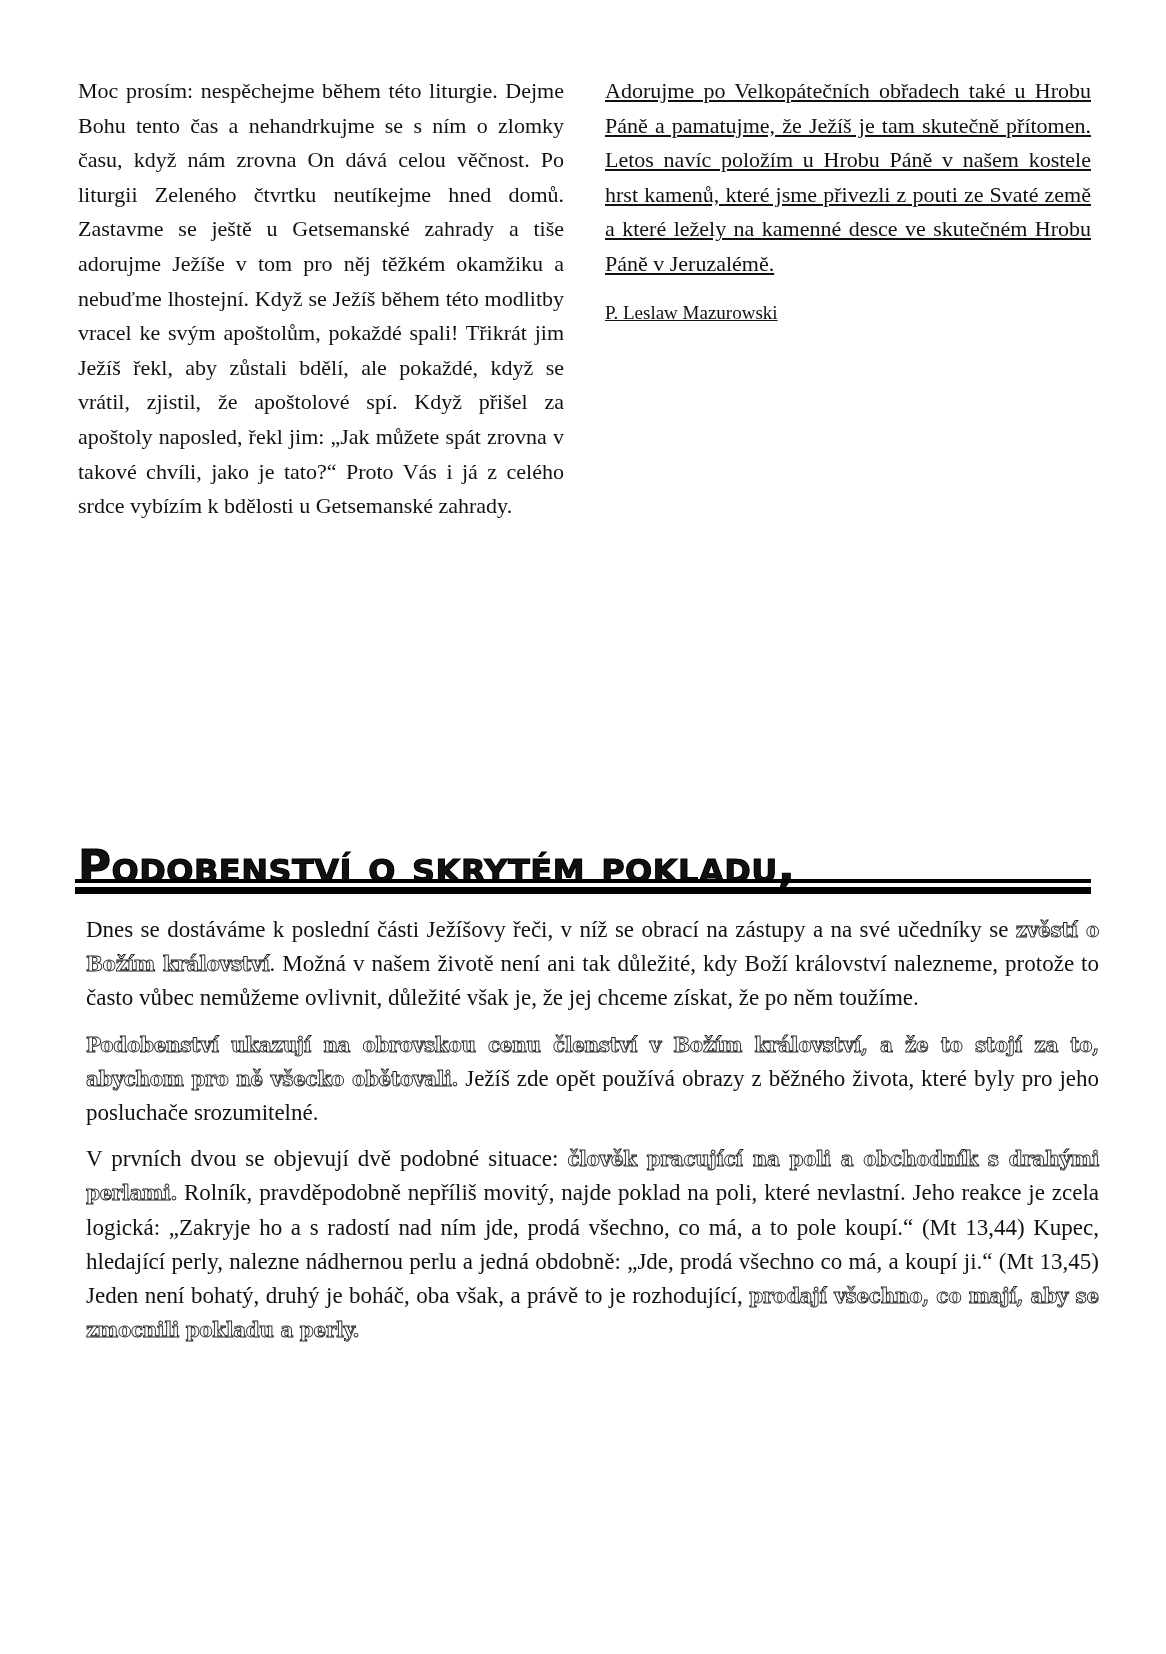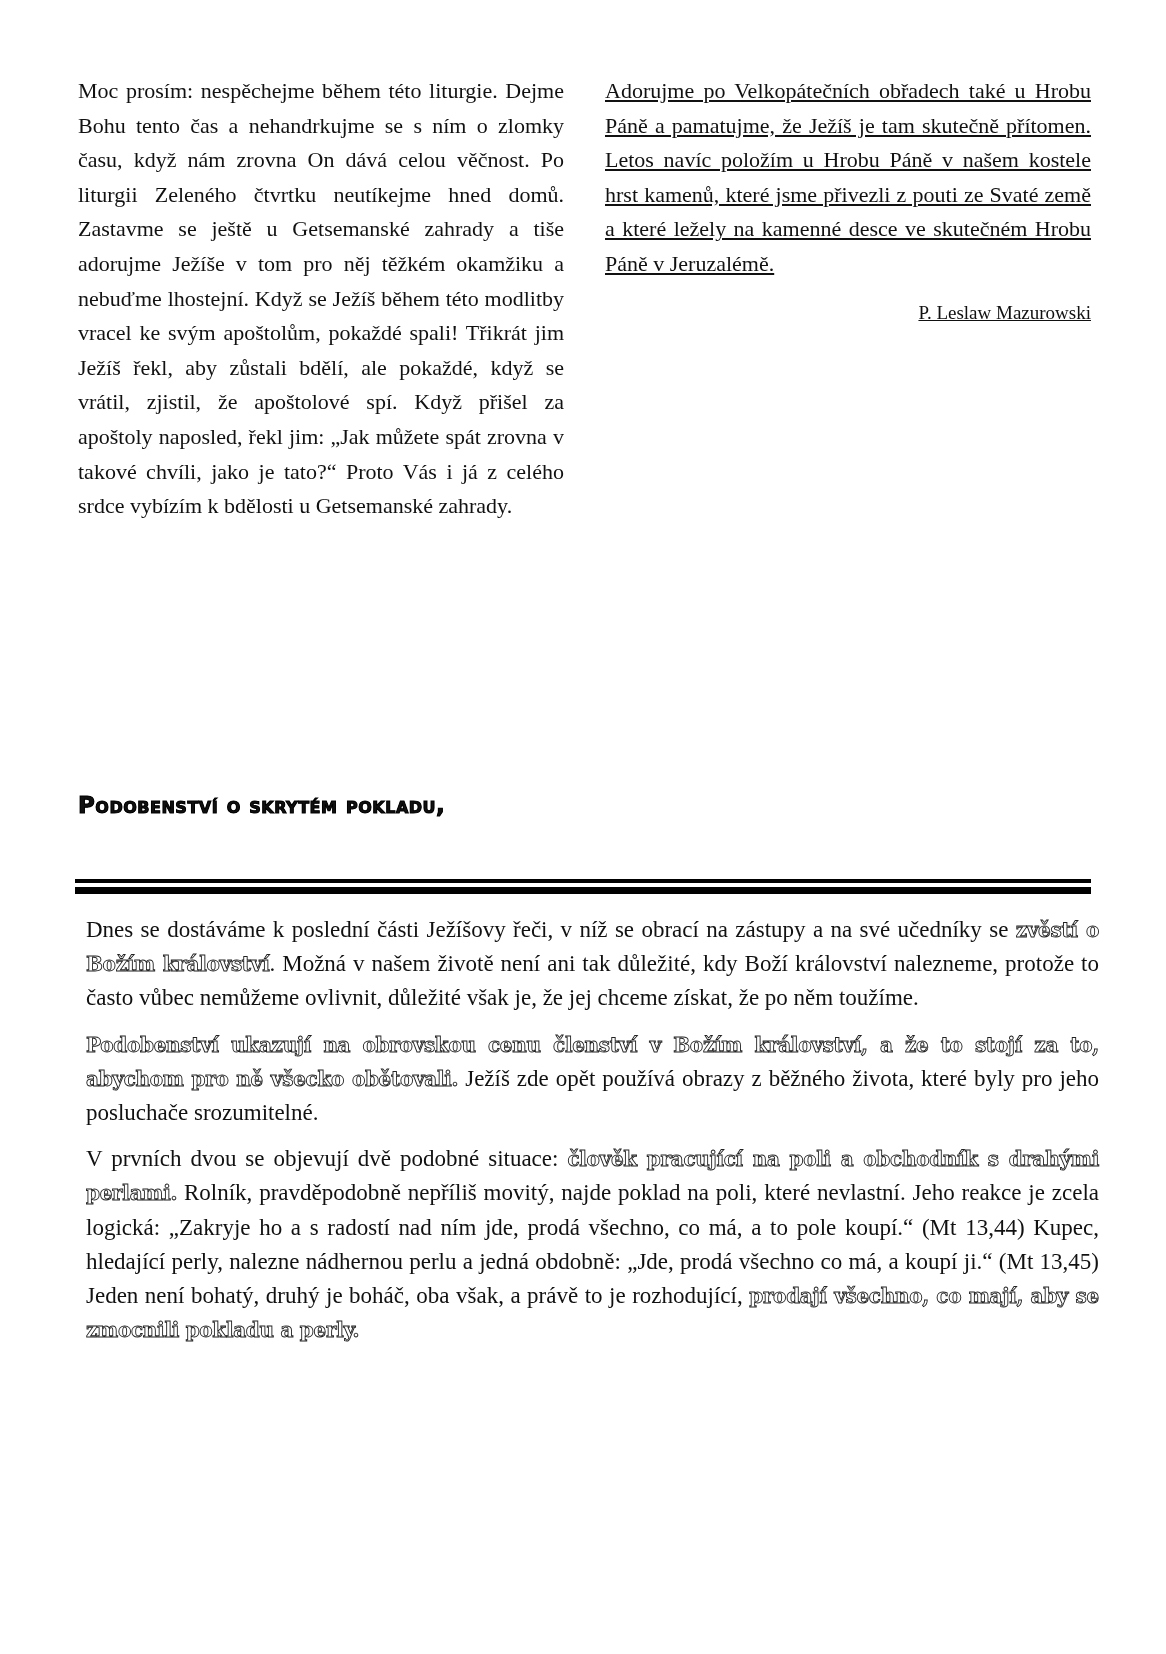--- a/index.html
+++ b/index.html
@@ -2,23 +2,23 @@
 <html><head>
 <meta charset="utf-8">
 <style>
   html, body { margin: 0; padding: 0; background: #ffffff; }
   body { width: 1166px; height: 1654px; position: relative; overflow: hidden;
          font-family: "DejaVu Serif", "Liberation Serif", serif; color: #111111; }
   .col { position: absolute; top: 74px; font-size: 21.5px; line-height: 34.6px; text-align: justify; hyphens: manual; }
   .col-left { left: 78px; width: 486px; }
   .col-right { left: 605px; width: 486px; text-decoration: underline; }
   .col p { margin: 0 0 12px 0; font-family: "Liberation Serif", serif; font-size: 22px; }
-  .signature { text-align: right; font-size: 19px !important; margin-top: 14px !important; }
-  .section-title { position: absolute; left: 78px; top: 762px; width: 1010px;
-                   font-family: "DejaVu Sans", sans-serif; font-weight: bold; font-size: 23px; line-height: 48px;
+  .signature { font-size: 19px !important; margin-top: 14px !important; }
+  .section-title { position: absolute; left: 78px; top: 806px; width: 1010px;
+                   font-family: "DejaVu Sans", sans-serif; font-weight: bold; font-size: 45px; line-height: 48px;
                    font-variant: small-caps; letter-spacing: 0.5px; color: #111;
                    -webkit-text-stroke: 1px #000; text-shadow: 0 0 0 #000; }
   .title-line { display: block; }
   .rule { position: absolute; left: 75px; width: 1016px; background: #000; }
   .rule-thin { top: 879px; height: 4px; }
   .rule-thick { top: 887px; height: 7px; }
   .body-text { position: absolute; left: 78px; top: 913px; width: 1013px; font-family: "Liberation Serif", serif;
                font-size: 23px; line-height: 34.2px; text-align: justify; margin-left: 8px; }
   .body-text p { margin: 0 0 12px 0; }
   .em { color: #fff; -webkit-text-stroke: 0.9px #222; font-weight: bold; font-family: "DejaVu Serif", serif; font-size: 20px; letter-spacing: -0.3px; }

